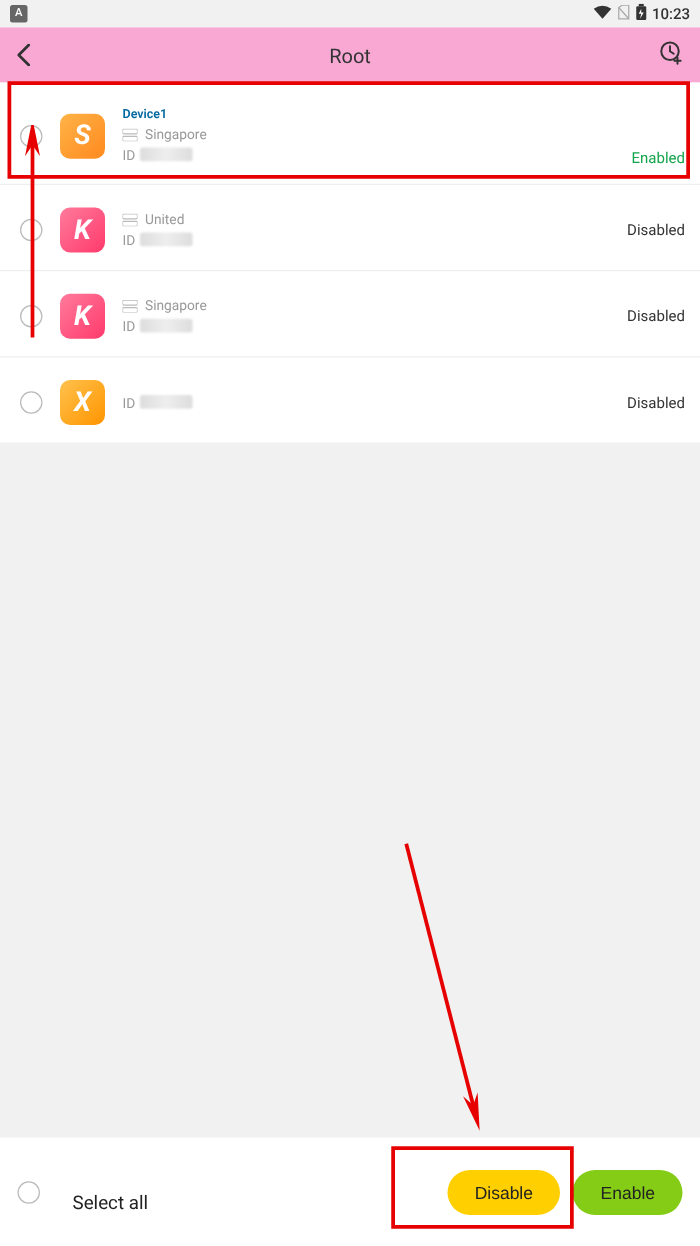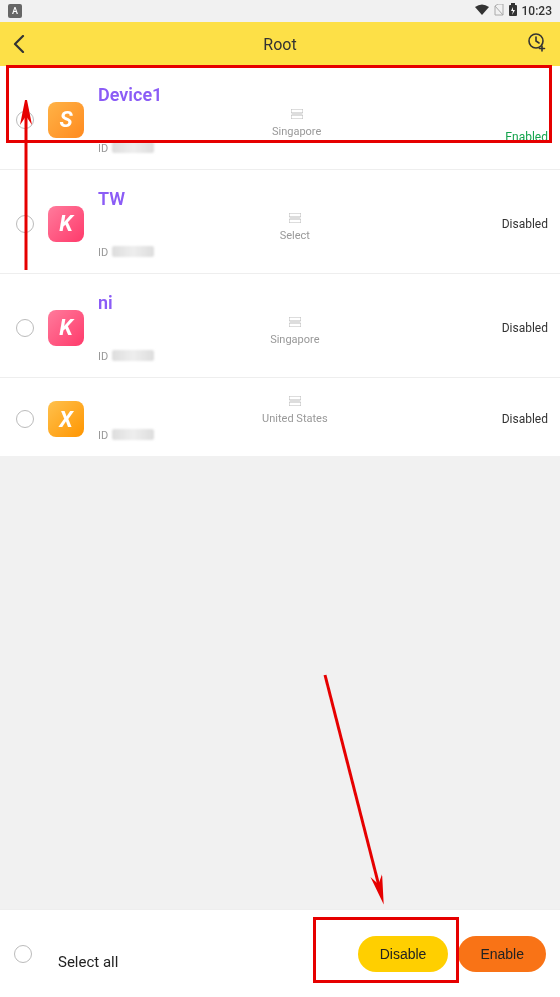--- a/index.html
+++ b/index.html
@@ -23,21 +23,21 @@
       background: #666;
       color: #fff;
       font-size: 9px;
       display: flex; align-items: center; justify-content: center;
       border-radius: 2px;
     }
 
     
     .header {
       height: 44px;
-      background: #fde047;
+      background: #f9a8d4;
       display: flex;
       align-items: center;
       justify-content: space-between;
       padding: 0 13px;
     }
     .back-chevron {
       width: 12px; height: 18px;
       display: flex; align-items: center; justify-content: center;
       cursor: pointer;
     }
@@ -84,29 +84,28 @@
       margin-right: 14px;
       flex-shrink: 0;
     }
     .content {
       flex: 1;
       display: flex;
       flex-direction: column;
       gap: 4px;
     }
     .device-name {
-      font-size: 18px;
+      font-size: 10px;
       font-weight: 600;
-      color: #8b5cf6;
+      color: #0369a1;
     }
     .country-line {
       display: flex; align-items: center; gap: 6px;
       font-size: 11px;
       color: #999;
-      flex-direction: column;
     }
     .card-icon {
       display: inline-flex;
     }
     .id-line {
       font-size: 11px;
       color: #999;
       display: flex; align-items: flex-start; gap: 4px;
     }
     .id-blur {
@@ -175,21 +174,21 @@
     .btn {
       border: none;
       border-radius: 20px;
       padding: 10px 22px;
       font-size: 14px;
       font-weight: 500;
       cursor: pointer;
       color: #222;
     }
     .btn-disable { background: #ffcf00; }
-    .btn-enable  { background: #f97316; }
+    .btn-enable  { background: #84cc16; }
 
     
     .grad-orange { background: linear-gradient(135deg, #ffb347, #ff8a1f); }
     .grad-pink   { background: linear-gradient(135deg, #ff7b9c, #ff3a6b); }
     .grad-orange2{ background: linear-gradient(135deg, #ffc14d, #ff9500); }
   </style>
 </head>
 <body>
 
 <div class="status-bar">
@@ -255,71 +254,60 @@
           <span>ID</span>
           <span class="id-blur"></span>
         </div>
       </div>
       <div class="status-text status-enabled">Enabled</div>
     </div>
     <div class="row">
       <div class="radio"></div>
       <div class="app-icon grad-pink">K</div>
       <div class="content">
-        <div class="device-name">TW</div>
         <div class="country-line">
           <span class="card-icon">
             <svg width="12" height="10" viewBox="0 0 12 10">
               <rect x="0" y="0" width="12" height="4" rx="1" fill="none" stroke="#bbb" stroke-width="1"></rect>
               <rect x="0" y="6" width="12" height="4" rx="1" fill="none" stroke="#bbb" stroke-width="1"></rect>
             </svg>
           </span>
-          <span>Select</span>
+          <span>United</span>
         </div>
         <div class="id-line">
           <span>ID</span>
           <span class="id-blur"></span>
         </div>
       </div>
       <div class="status-text status-disabled">Disabled</div>
     </div>
     <div class="row">
       <div class="radio"></div>
       <div class="app-icon grad-pink">K</div>
       <div class="content">
-        <div class="device-name">ni</div>
         <div class="country-line">
           <span class="card-icon">
             <svg width="12" height="10" viewBox="0 0 12 10">
               <rect x="0" y="0" width="12" height="4" rx="1" fill="none" stroke="#bbb" stroke-width="1"></rect>
               <rect x="0" y="6" width="12" height="4" rx="1" fill="none" stroke="#bbb" stroke-width="1"></rect>
             </svg>
           </span>
           <span>Singapore</span>
         </div>
         <div class="id-line">
           <span>ID</span>
           <span class="id-blur"></span>
         </div>
       </div>
       <div class="status-text status-disabled">Disabled</div>
     </div>
     <div class="row">
       <div class="radio"></div>
       <div class="app-icon grad-orange2">X</div>
       <div class="content">
-        <div class="country-line">
-          <span class="card-icon">
-            <svg width="12" height="10" viewBox="0 0 12 10">
-              <rect x="0" y="0" width="12" height="4" rx="1" fill="none" stroke="#bbb" stroke-width="1"></rect>
-              <rect x="0" y="6" width="12" height="4" rx="1" fill="none" stroke="#bbb" stroke-width="1"></rect>
-            </svg>
-          </span>
-          <span>United States</span>
-        </div>
         <div class="id-line">
           <span>ID</span>
           <span class="id-blur"></span>
         </div>
       </div>
       <div class="status-text status-disabled">Disabled</div>
     </div>
   </div>
 
 <div class="annot-box-1"></div>

